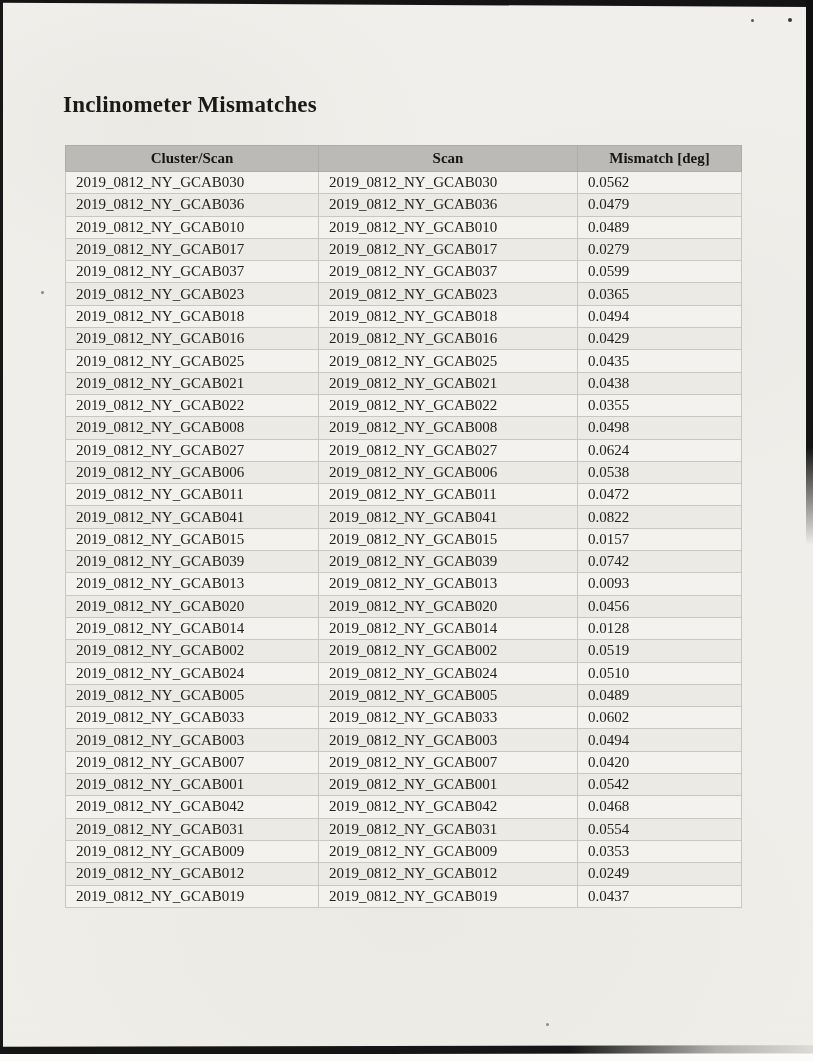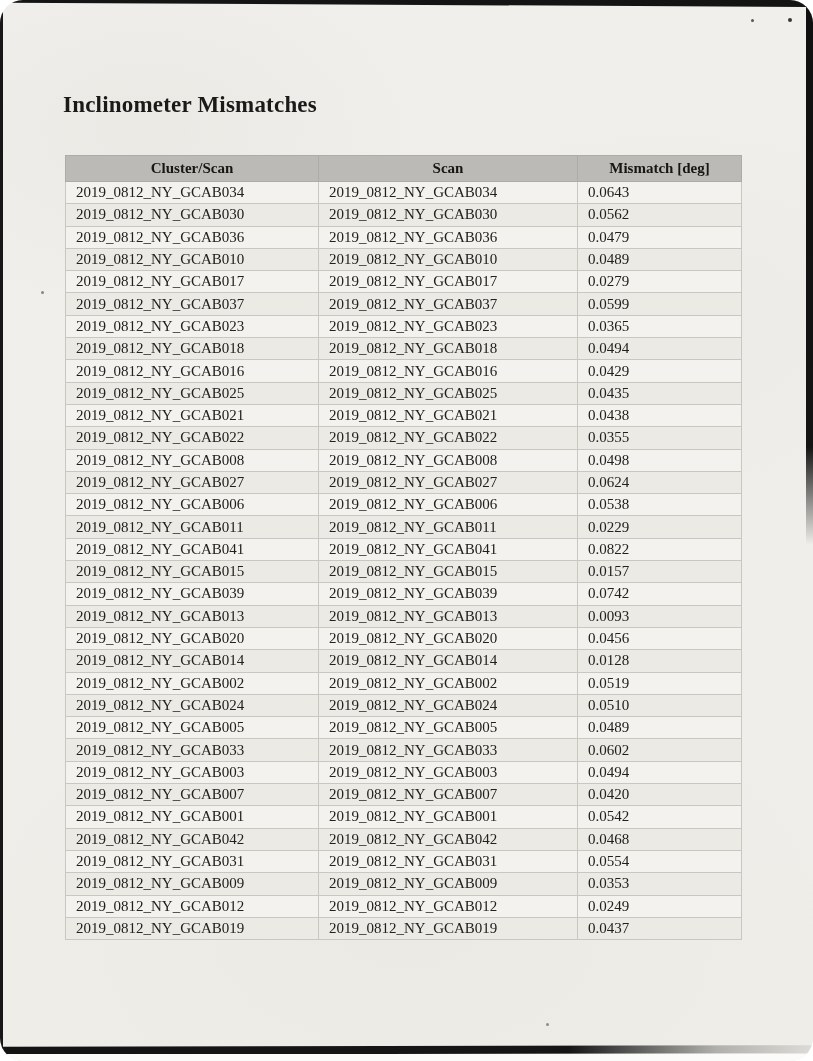--- a/index.html
+++ b/index.html
@@ -11,21 +11,20 @@
   }
   .scan-page {
     position: relative;
     width: 813px; height: 1061px;
     background:
       radial-gradient(ellipse 400px 260px at 18% 12%, rgba(190,184,172,0.10), rgba(0,0,0,0) 70%),
       radial-gradient(ellipse 500px 300px at 82% 30%, rgba(195,190,178,0.08), rgba(0,0,0,0) 70%),
       radial-gradient(ellipse 600px 400px at 50% 85%, rgba(188,183,172,0.07), rgba(0,0,0,0) 70%),
       linear-gradient(180deg, #f0efeb 0%, #efeeea 55%, #eeede8 100%);
     overflow: hidden;
-    border-radius: 23px;
   }
 
   
   .edge-top {
     position: absolute; top: 0; left: 0; width: 813px; height: 7px;
     background: #141414;
     clip-path: polygon(0 0, 100% 0, 100% 100%, 0 38%);
   }
   .edge-left {
     position: absolute; top: 0; left: 0; width: 3px; height: 1053px;
@@ -52,21 +51,21 @@
   .speck-4 { left: 546px; top: 1023px; width: 3px; height: 3px; background: #908c84; }
 
   .doc-title {
     position: absolute; left: 63px; top: 92px;
     font-size: 23px; font-weight: bold; color: #1b1a18;
     letter-spacing: 0.2px;
     margin: 0;
   }
 
   table.mismatch-table {
-    position: absolute; left: 65px; top: 155px;
+    position: absolute; left: 65px; top: 145px;
     width: 676px;
     border-collapse: collapse;
     table-layout: fixed;
     font-size: 15px;
     color: #21201d;
   }
   .mismatch-table th {
     background: #bcbab6;
     font-weight: bold;
     font-size: 15px;
@@ -113,25 +112,20 @@
     </colgroup>
     <thead>
       <tr>
         <th>Cluster/Scan</th>
         <th>Scan</th>
         <th>Mismatch [deg]</th>
       </tr>
     </thead>
     <tbody>
         <tr>
-          <td>2019_0812_NY_GCAB034</td>
-          <td>2019_0812_NY_GCAB034</td>
-          <td>0.0643</td>
-        </tr>
-        <tr>
           <td>2019_0812_NY_GCAB030</td>
           <td>2019_0812_NY_GCAB030</td>
           <td>0.0562</td>
         </tr>
         <tr>
           <td>2019_0812_NY_GCAB036</td>
           <td>2019_0812_NY_GCAB036</td>
           <td>0.0479</td>
         </tr>
         <tr>
@@ -190,21 +184,21 @@
           <td>0.0624</td>
         </tr>
         <tr>
           <td>2019_0812_NY_GCAB006</td>
           <td>2019_0812_NY_GCAB006</td>
           <td>0.0538</td>
         </tr>
         <tr>
           <td>2019_0812_NY_GCAB011</td>
           <td>2019_0812_NY_GCAB011</td>
-          <td>0.0229</td>
+          <td>0.0472</td>
         </tr>
         <tr>
           <td>2019_0812_NY_GCAB041</td>
           <td>2019_0812_NY_GCAB041</td>
           <td>0.0822</td>
         </tr>
         <tr>
           <td>2019_0812_NY_GCAB015</td>
           <td>2019_0812_NY_GCAB015</td>
           <td>0.0157</td>

